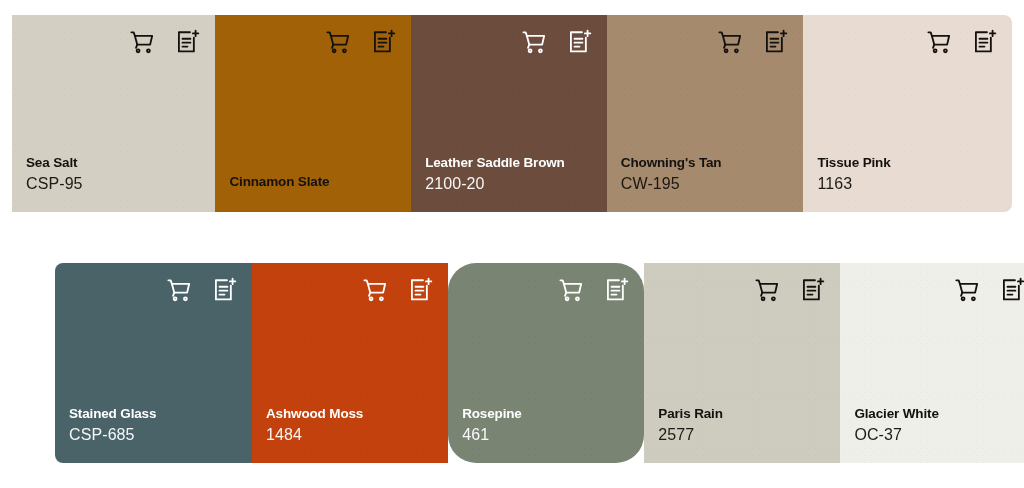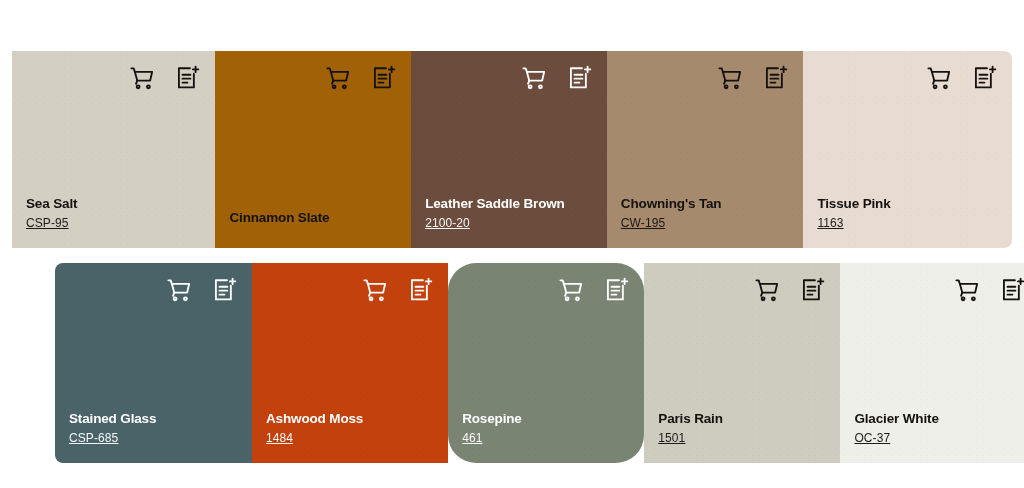--- a/index.html
+++ b/index.html
@@ -24,21 +24,20 @@
     box-sizing: border-box;
   }
 
   #row-top {
     left: 12px;
     top: 15px;
     width: 1000px;
     height: 197px;
     border-radius: 0 8px 8px 0;
     overflow: hidden;
-    margin-top: 36px;
   }
 
   #row-bottom {
     left: 55px;
     top: 263px;
     width: 985px;
     height: 200px;
     border-radius: 8px 0 0 8px;
     overflow: hidden;
   }
@@ -99,25 +98,24 @@
   .swatch-name {
     display: block;
     font-size: 13.5px;
     font-weight: bold;
     letter-spacing: -0.15px;
     margin: 0 0 4px 0;
     word-break: normal;
   }
   .swatch-code {
     display: block;
-    font-size: 12px;
+    font-size: 16px;
     font-weight: normal;
     letter-spacing: 0.1px;
     opacity: 0.95;
-    text-decoration: underline;
   }
 
   
   .swatch.on-dark .swatch-name,
   .swatch.on-dark .swatch-code { color: #ffffff; }
   .swatch.on-light .swatch-name,
   .swatch.on-light .swatch-code { color: #14110f; }
 </style>
 </head>
 <body style="background: rgb(255, 255, 255);">
@@ -357,21 +355,21 @@
             <path d="M6.9 9.0h7.3"></path>
             <path d="M6.9 12.6h7.3"></path>
             <path d="M6.9 16.2h4.6"></path>
             <path d="M19.0 1.6v5.0"></path>
             <path d="M16.5 4.1h5.0"></path>
           </svg>
         </button>
       </div>
       <div class="swatch-label">
         <span class="swatch-name">Paris Rain</span>
-        <span class="swatch-code">1501</span>
+        <span class="swatch-code">2577</span>
       </div>
     </div>
     <div class="swatch on-light" style="flex: 200 1 0px; background: rgb(239, 239, 234);">
       <div class="swatch-actions">
         <button class="icon-btn" title="Add to cart">
           <svg viewBox="0 0 24 24" fill="none" stroke="#14110f" stroke-width="1.7" stroke-linecap="round" stroke-linejoin="round">
             <path d="M2.2 3.1h2.1l1.1 3.2"></path>
             <path d="M5.4 6.3h16.0l-1.9 8.1H7.6z"></path>
             <path d="M7.6 14.4l-1.1 3.0"></path>
             <circle cx="8.4" cy="20.1" r="1.35"></circle>

